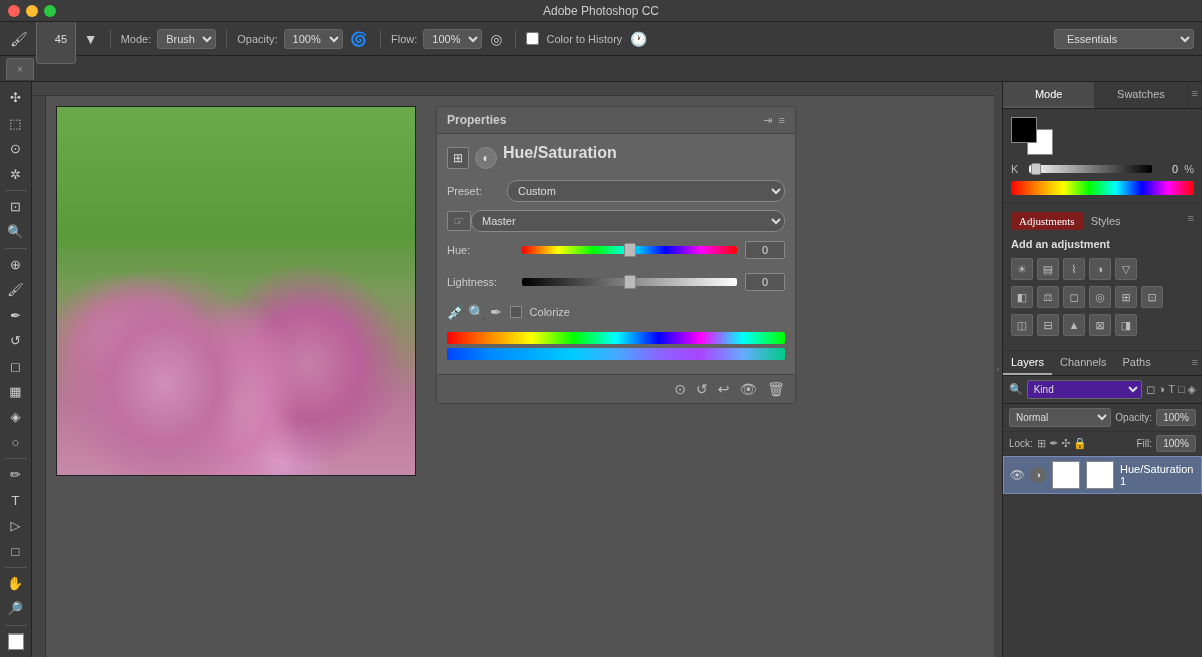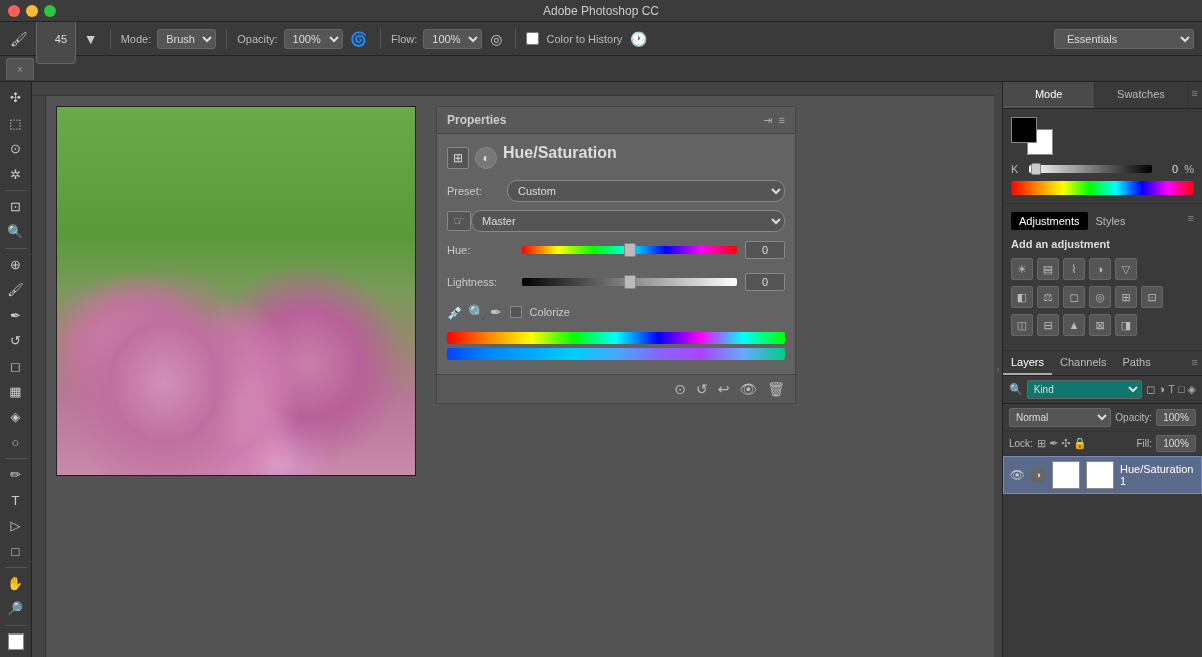--- a/index.html
+++ b/index.html
@@ -470,21 +470,22 @@
     }
     .adj-tab {
       font-size: 11px;
       color: #bbb;
       cursor: pointer;
       padding: 3px 8px;
       border-radius: 2px;
     }
     .adj-tab.active {
       color: #fff;
-      background: #000000;
+      background: #7f1d1d;
+      font-family: Liberation Serif, serif;
     }
     .adj-title {
       font-size: 11px;
       font-weight: bold;
       color: #ddd;
       margin-bottom: 8px;
     }
     .adj-icons-row {
       display: flex;
       flex-wrap: wrap;
@@ -533,21 +534,21 @@
       gap: 4px;
       background: #3a3a3a;
       border-bottom: 1px solid #222;
     }
     .search-icon-small {
       font-size: 11px;
       color: #aaa;
     }
     .layers-kind-select {
       flex: 1;
-      background: #0f766e;
+      background: #4c1d95;
       border: 1px solid #666;
       color: #ddd;
       font-size: 10px;
       padding: 2px;
       border-radius: 2px;
     }
     .layers-toolbar-icons {
       display: flex;
       gap: 3px;
       color: #aaa;

